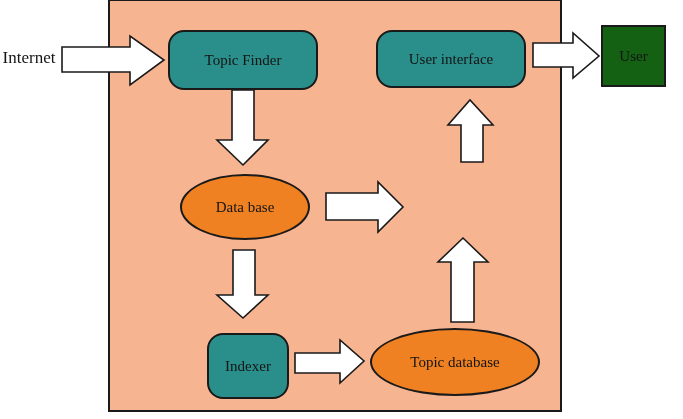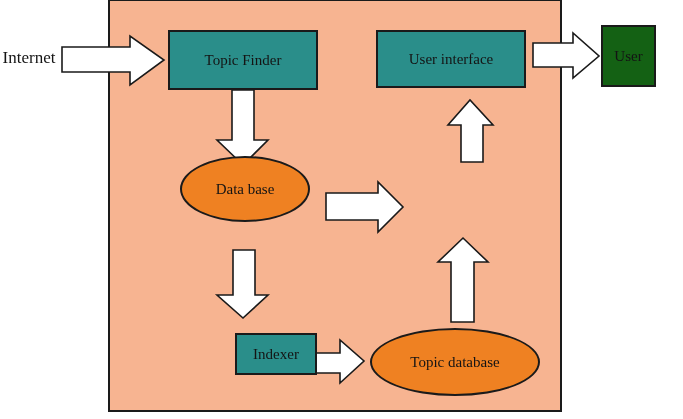--- a/index.html
+++ b/index.html
@@ -22,29 +22,29 @@
   }
   .node{
     position:absolute;
     box-sizing:border-box;
     display:flex;align-items:center;justify-content:center;
     border:2px solid var(--outline,#1a1a1a);
     font-size:15px;
     text-align:center;
     line-height:1.1;
   }
-  .teal{background:var(--node-teal,#2a8e8a);}
+  .teal{background:var(--node-teal,#2a8e8a);border-radius:16px;}
   .orange{background:var(--node-orange,#ef8122);border-radius:50%;}
   .green{background:var(--node-green,#146114);}
   .node-topic-finder{left:168px;top:30px;width:150px;height:60px;}
   .node-user-interface{left:376px;top:30px;width:150px;height:58px;}
-  .node-user{left:601px;top:25px;width:55px;height:62px;}
+  .node-user{left:601px;top:25px;width:65px;height:62px;}
   .node-retriever{left:417px;top:176px;width:110px;height:60px;}
-  .node-indexer{left:207px;top:333px;width:82px;height:42px;margin-left:28px;}
-  .node-database{left:180px;top:156px;width:130px;height:66px;}
+  .node-indexer{left:207px;top:333px;width:82px;height:66px;}
+  .node-database{left:180px;top:174px;width:130px;height:66px;}
   .node-index-database{left:370px;top:328px;width:170px;height:68px;}
   .label-internet{
     position:absolute;left:0;top:48px;width:58px;
     font-size:17px;text-align:center;
   }
   .arrows{
     position:absolute;left:0;top:0;width:683px;height:419px;
     pointer-events:none;
   }
   .arrows polygon{

